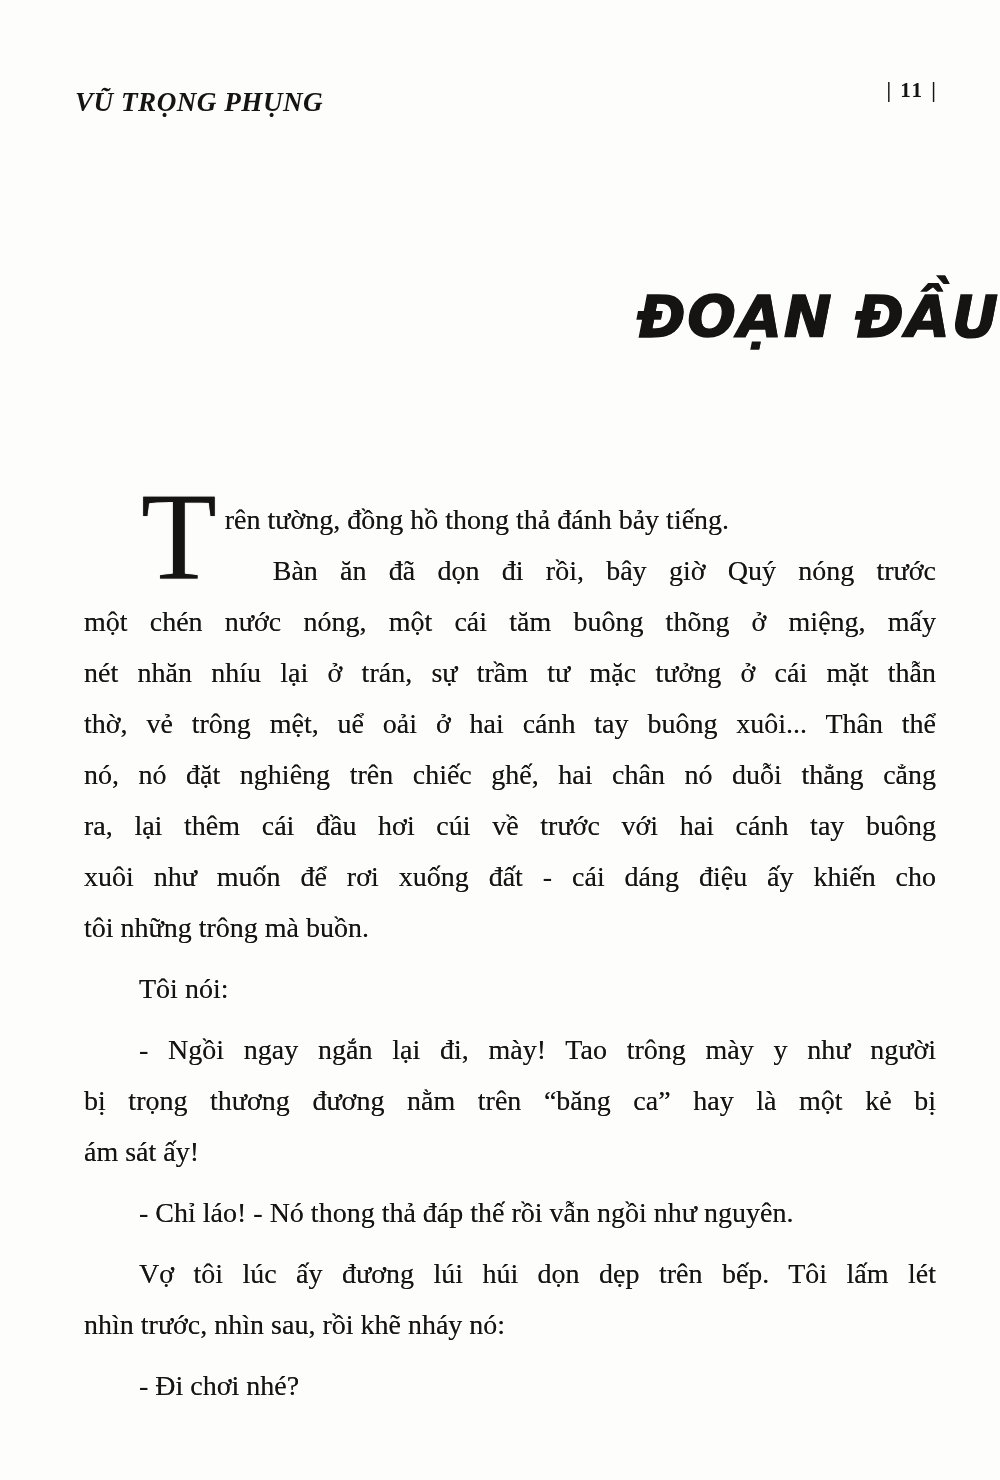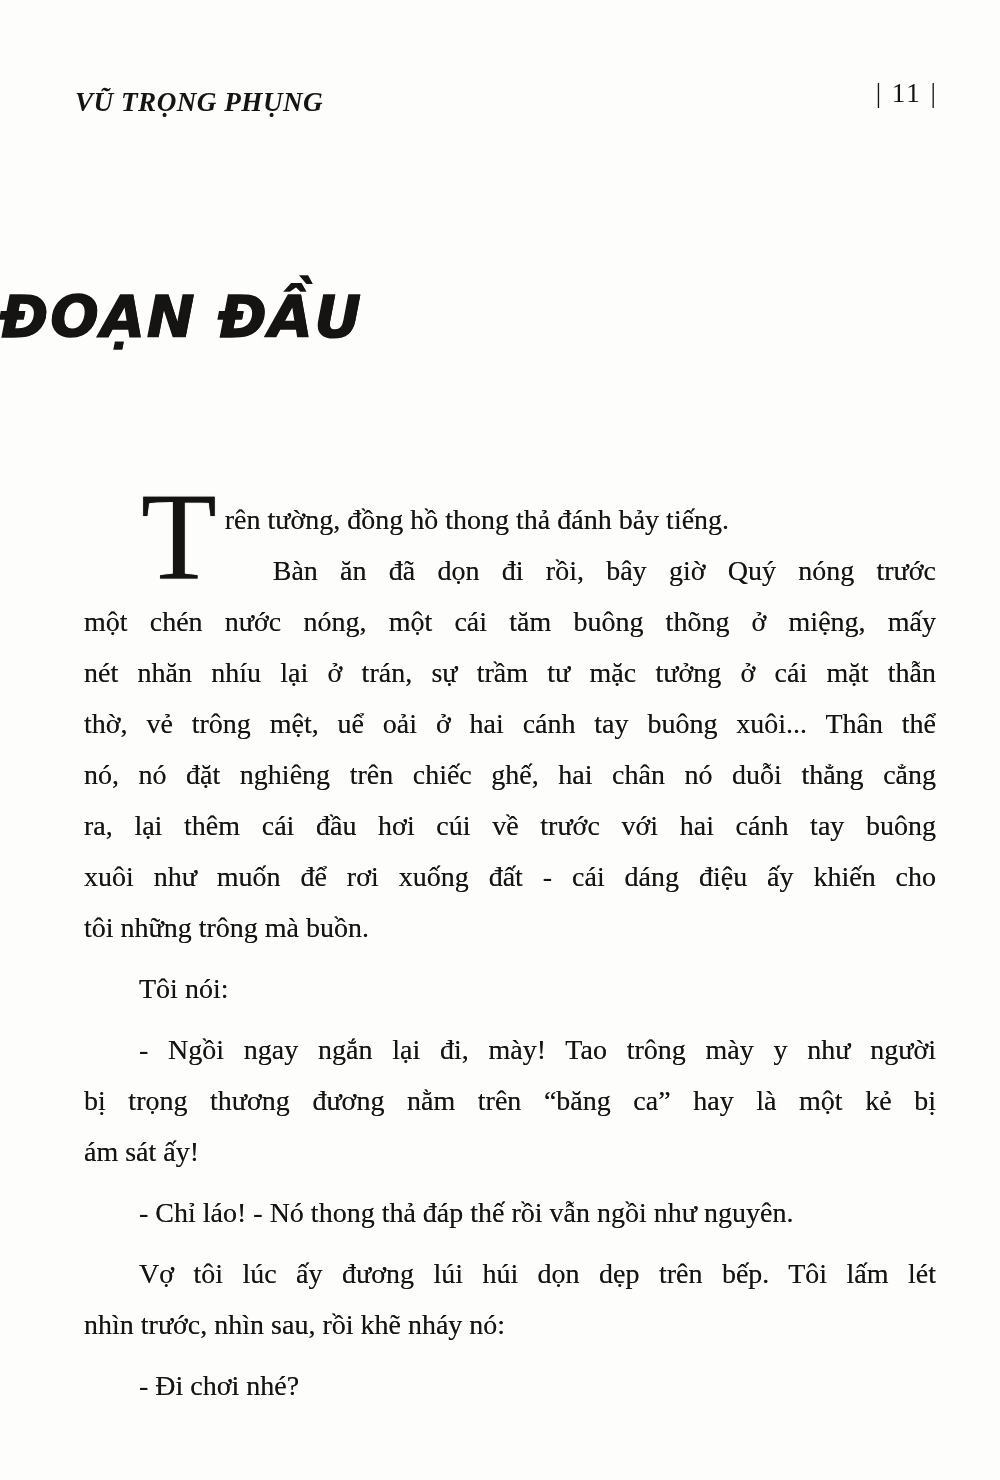--- a/index.html
+++ b/index.html
@@ -18,28 +18,28 @@
     position: absolute; top: 62px; left: 75px; right: 62px;
     display: flex; justify-content: space-between; align-items: flex-start;
   }
   .author {
     font-style: italic; font-weight: bold;
     font-size: 28px; letter-spacing: 0.5px;
     transform: scaleX(0.97); transform-origin: left top;
     padding-top: 8px;
   }
   .pagenum {
-    font-size: 27px; font-weight: normal; letter-spacing: 2px;
+    font-size: 21px; font-weight: bold; letter-spacing: 2px;
     font-family: "Liberation Serif", serif;
   }
 
   
   .chapter-title {
     position: absolute; top: 268px; left: 0; width: 100%;
-    margin: 0; text-align: left;
+    margin: 0; text-align: right;
     font-family: "DejaVu Sans", sans-serif;
     font-style: italic; font-weight: bold;
     font-size: 57px; letter-spacing: 2px;
     -webkit-text-stroke: 1.3px #151413;
     text-shadow: 0.6px 0 0 #151413;
   }
 
   
   .body-text {
     position: absolute; top: 478px; left: 84px; width: 852px;

